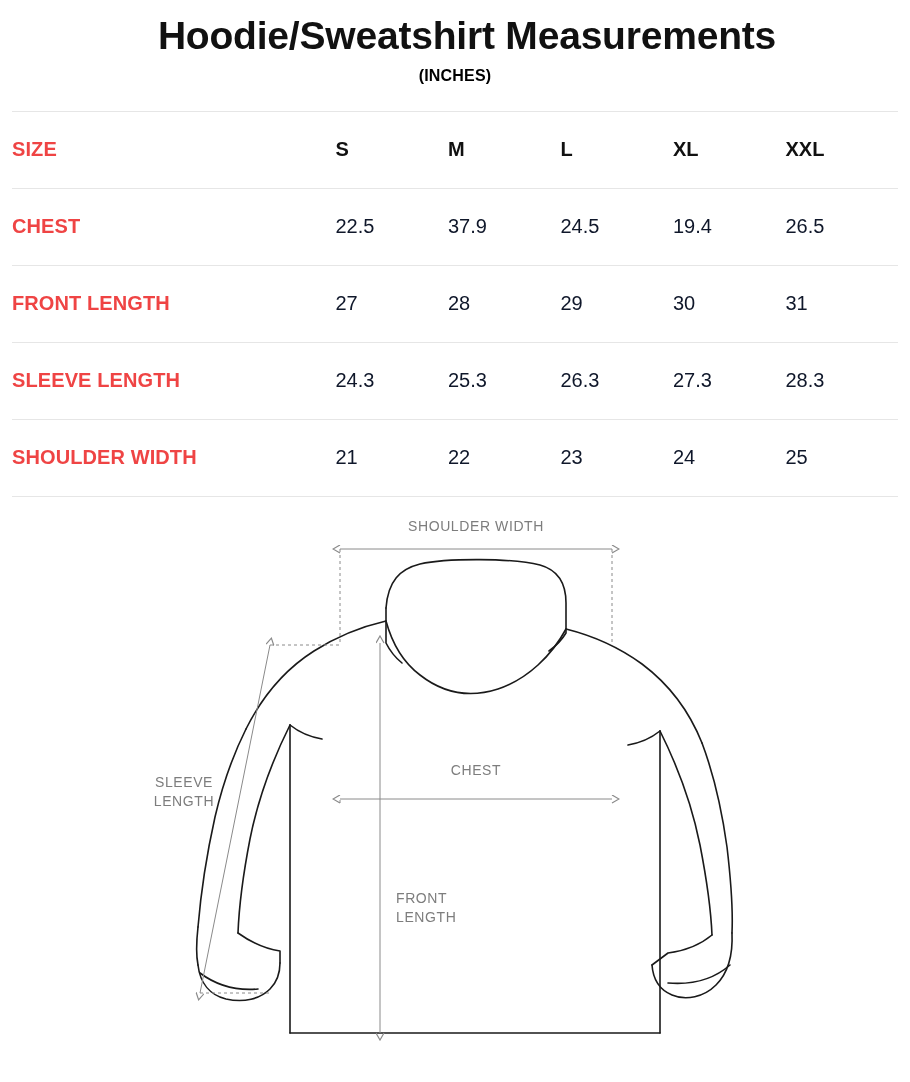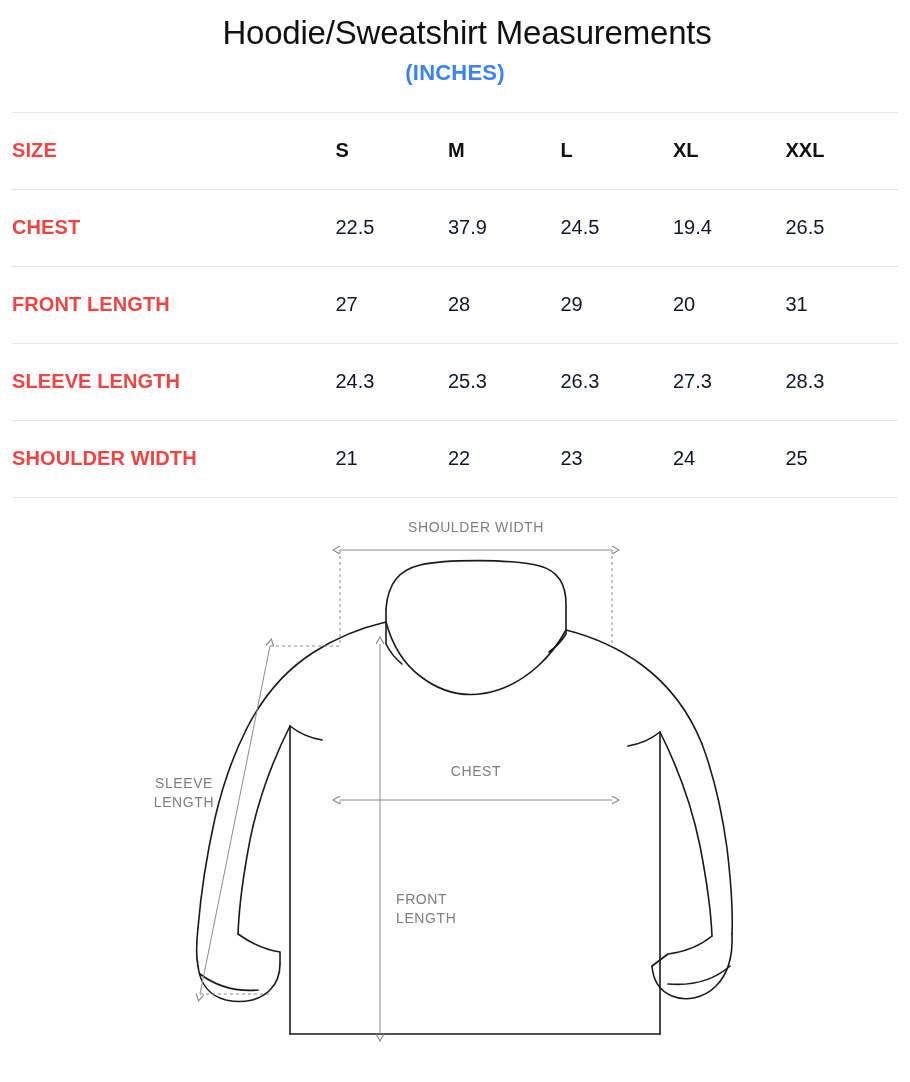--- a/index.html
+++ b/index.html
@@ -18,31 +18,31 @@
     width: 910px;
     height: 1082px;
     position: relative;
   }
   
   .title-block {
     text-align: center;
     padding-top: 14px;
   }
   .main-title {
-    font-size: 33px;
-    font-weight: normal;
+    font-size: 39px;
+    font-weight: bold;
     letter-spacing: -0.2px;
     color: #111111;
     line-height: 1.15;
     padding-left: 24px;
   }
   .sub-title {
-    font-size: 22px;
-    font-weight: bold;
-    color: #3b82f6;
+    font-size: 16px;
+    font-weight: bold;
+    color: #000000;
     margin-top: 8px;
     letter-spacing: 0.2px;
   }
   
   table.size-table {
     width: 886px;
     margin: 26px 12px 0 12px;
     border-collapse: collapse;
     table-layout: fixed;
   }
@@ -125,21 +125,21 @@
         <td class="col-val">37.9</td>
         <td class="col-val">24.5</td>
         <td class="col-val">19.4</td>
         <td class="col-val">26.5</td>
       </tr>
       <tr>
         <td class="col-label">FRONT LENGTH</td>
         <td class="col-val">27</td>
         <td class="col-val">28</td>
         <td class="col-val">29</td>
-        <td class="col-val">20</td>
+        <td class="col-val">30</td>
         <td class="col-val">31</td>
       </tr>
       <tr>
         <td class="col-label">SLEEVE LENGTH</td>
         <td class="col-val">24.3</td>
         <td class="col-val">25.3</td>
         <td class="col-val">26.3</td>
         <td class="col-val">27.3</td>
         <td class="col-val">28.3</td>
       </tr>

